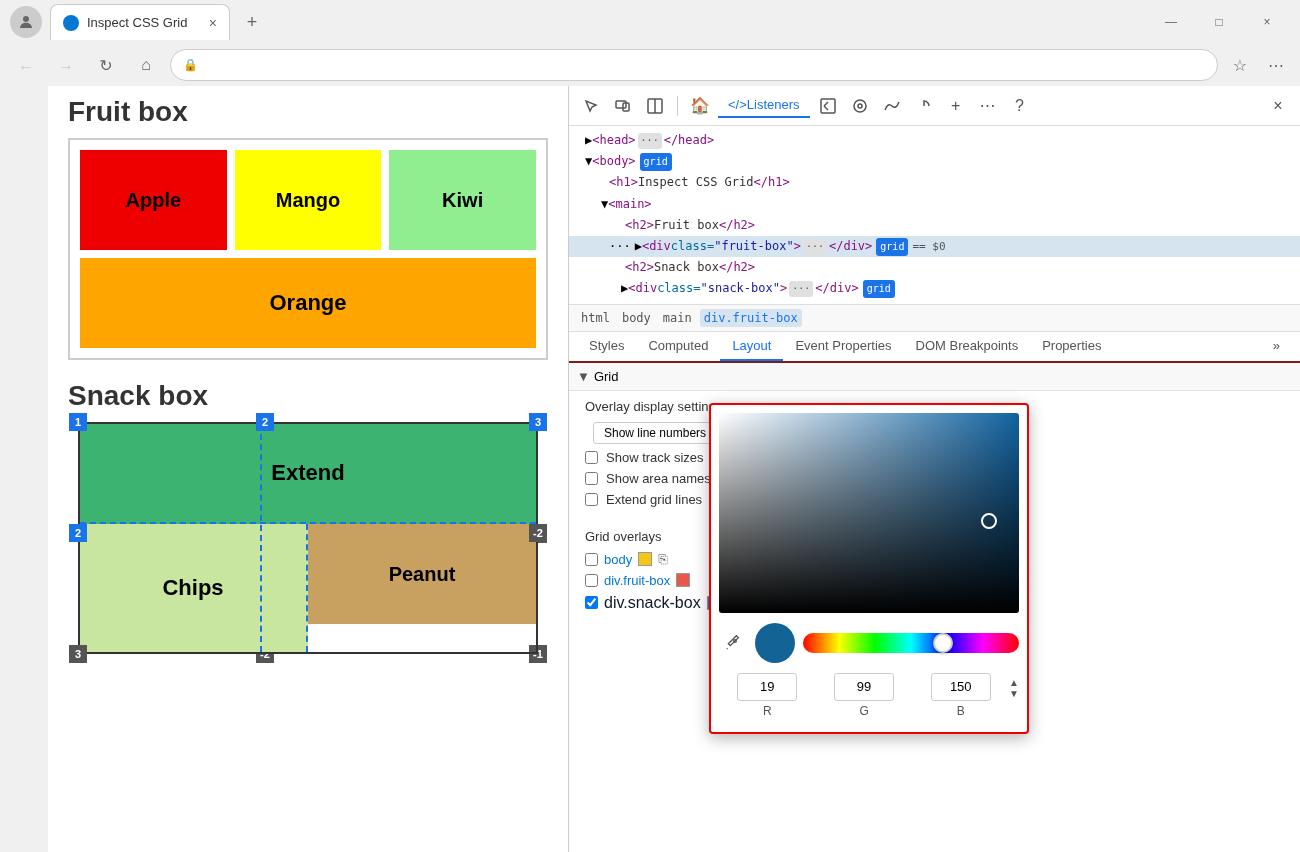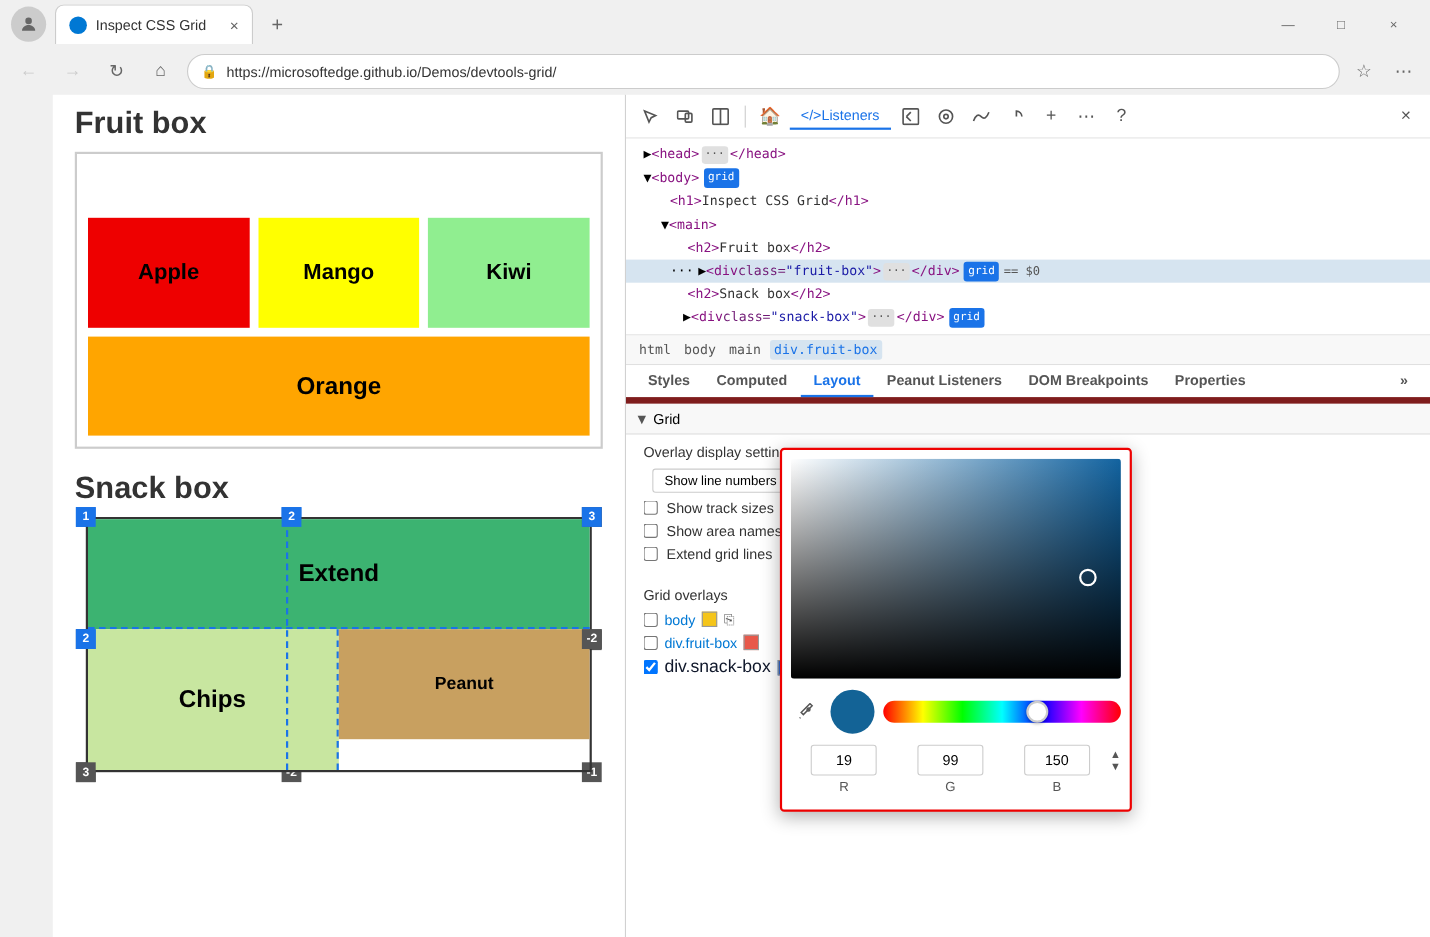--- a/index.html
+++ b/index.html
@@ -28,21 +28,21 @@
 
     
     .main-area { display: flex; flex: 1; overflow: hidden; padding-left: 48px; }
 
     
     .page-content { flex: 0 0 520px; background: white; overflow-y: auto; padding: 10px 20px; position: relative; }
     .page-title { font-size: 28px; font-weight: bold; color: #333; margin-bottom: 10px; }
 
     
     .fruit-box-container { border: 2px solid #ccc; padding: 10px; margin-bottom: 20px; }
-    .fruit-grid { display: grid; grid-template-columns: 1fr 1fr 1fr; gap: 8px; margin-bottom: 8px; margin-top: 48px; }
+    .fruit-grid { display: grid; grid-template-columns: 1fr 1fr 1fr; gap: 8px; margin-bottom: 8px; }
     .fruit-item { display: flex; align-items: center; justify-content: center; font-size: 20px; font-weight: bold; height: 100px; }
     .apple { background: #e00; color: black; }
     .kiwi { background: #90ee90; color: black; }
     .mango { background: #ffff00; color: black; }
     .orange-item { background: #ffa500; display: flex; align-items: center; justify-content: center; font-size: 22px; font-weight: bold; height: 90px; }
 
     
     .snack-title { font-size: 28px; font-weight: bold; color: #333; margin: 10px 0; }
     .snack-box-wrapper { position: relative; border: 2px solid #333; }
     .grid-label { position: absolute; background: #1a73e8; color: white; font-size: 11px; font-weight: bold; width: 18px; height: 18px; display: flex; align-items: center; justify-content: center; }
@@ -51,53 +51,53 @@
     .grid-label.top-right { top: -9px; right: -9px; }
     .grid-label.mid-left { top: 100px; left: -9px; }
     .grid-label.bot-left { bottom: -9px; left: -9px; }
     .grid-label.bot-mid { bottom: -9px; left: 178px; }
     .grid-label.bot-right { bottom: -9px; right: -9px; }
     .grid-label.neg { background: #555; }
 
     .snack-grid { display: grid; grid-template-columns: 1fr 1fr; }
     .seaweed { background: #3cb371; color: black; display: flex; align-items: center; justify-content: center; font-size: 22px; font-weight: bold; height: 100px; grid-column: 1 / 3; border-bottom: 2px dashed #1a73e8; }
     .chips { background: #c8e6a0; color: black; display: flex; align-items: center; justify-content: center; font-size: 22px; font-weight: bold; height: 128px; border-right: 2px dashed #1a73e8; }
-    .peanut { background: #c8a060; color: black; display: flex; align-items: center; justify-content: center; font-size: 16px; font-weight: bold; height: 100px; }
+    .peanut { background: #c8a060; color: black; display: flex; align-items: center; justify-content: center; font-size: 20px; font-weight: bold; height: 100px; }
 
     
     .devtools-panel { flex: 1; background: white; border-left: 1px solid #ccc; display: flex; flex-direction: column; overflow: hidden; }
 
     
     .devtools-toolbar { display: flex; align-items: center; padding: 0 8px; height: 40px; border-bottom: 1px solid #ddd; gap: 4px; }
     .dt-icon { width: 28px; height: 28px; display: flex; align-items: center; justify-content: center; border-radius: 4px; cursor: pointer; color: #555; font-size: 16px; }
     .dt-separator { width: 1px; height: 20px; background: #ccc; margin: 0 4px; }
     .dt-tab { padding: 4px 10px; font-size: 13px; color: #555; cursor: pointer; border-bottom: 2px solid transparent; display: flex; align-items: center; }
     .dt-tab.active { color: #1a73e8; border-bottom: 2px solid #1a73e8; }
     .devtools-close { margin-left: auto; }
 
     
     .dom-tree { padding: 4px 0; font-family: 'Consolas', monospace; font-size: 12px; line-height: 1.6; flex-shrink: 0; background: white; border-bottom: 1px solid #ddd; }
     .dom-line { padding: 1px 8px; display: flex; align-items: center; white-space: nowrap; }
     .dom-line.selected { background: #d6e4f0; }
     .dom-tag { color: #881280; }
-    .dom-attr { color: #701a75; }
+    .dom-attr { color: #0369a1; }
     .dom-attr-val { color: #1a1aa6; }
     .dom-text { color: #333; }
     .dom-badge { background: #1a73e8; color: white; font-size: 10px; padding: 1px 4px; border-radius: 3px; margin-left: 4px; }
     .dom-eq { color: #555; font-size: 11px; margin-left: 4px; }
     .dom-dots { color: #555; background: #e0e0e0; border-radius: 3px; padding: 0 3px; font-size: 10px; margin: 0 2px; }
 
     
     .breadcrumb-bar { display: flex; align-items: center; padding: 4px 8px; background: #f8f8f8; border-bottom: 1px solid #ddd; font-family: 'Consolas', monospace; font-size: 12px; gap: 2px; }
     .bc-item { color: #555; cursor: pointer; padding: 2px 4px; border-radius: 3px; text-align: center; }
     .bc-item.active { background: #d6e4f0; color: #1a73e8; }
     .bc-sep { color: #999; }
 
     
-    .styles-tabs { display: flex; align-items: center; padding: 0 8px; border-bottom: 6px solid #7f1d1d; background: white; flex-shrink: 0; font-weight: bold; }
+    .styles-tabs { display: flex; align-items: center; padding: 0 8px; border-bottom: 2px solid #7f1d1d; background: white; flex-shrink: 0; }
     .styles-tab { padding: 6px 12px; font-size: 13px; color: #555; cursor: pointer; border-bottom: 2px solid transparent; }
     .styles-tab.active { color: #1a73e8; border-bottom: 2px solid #1a73e8; }
     .styles-more { margin-left: auto; }
 
     
     .grid-panel { flex: 1; overflow-y: auto; position: relative; }
     .grid-section-header { display: flex; align-items: center; padding: 6px 8px; font-size: 13px; background: #f8f8f8; border-bottom: 1px solid #e0e0e0; }
     .grid-section-triangle { margin-right: 4px; color: #555; }
 
     .overlay-settings { padding: 8px 16px; }
@@ -186,21 +186,20 @@
     </div>
   </div>
 
   <div class="address-bar-row">
     <div class="nav-btn disabled">←</div>
     <div class="nav-btn disabled">→</div>
     <div class="nav-btn">↻</div>
     <div class="nav-btn">⌂</div>
     <div class="address-bar">
       <span class="lock-icon">🔒</span>
-      <span class="address-text">https://microsoftedge.github.io/Demos/devtools-grid/</span>
     </div>
     <div class="addr-btn">☆</div>
     <div class="addr-btn">⋯</div>
   </div>
 </div>
 
 <div class="main-area">
 
   <div class="page-content">
     <h2 class="page-title">Fruit box</h2>
@@ -382,21 +381,21 @@
       <span class="bc-sep"> </span>
       <span class="bc-item">main</span>
       <span class="bc-sep"> </span>
       <span class="bc-item active">div.fruit-box</span>
     </div>
 
     <div class="styles-tabs">
       <div class="styles-tab">Styles</div>
       <div class="styles-tab">Computed</div>
       <div class="styles-tab active">Layout</div>
-      <div class="styles-tab">Peanut Listeners</div>
+      <div class="styles-tab">Event Properties</div>
       <div class="styles-tab">DOM Breakpoints</div>
       <div class="styles-tab">Properties</div>
       <div class="styles-tab styles-more">»</div>
     </div>
 
     <div class="grid-panel">
       <div class="grid-section-header">
         <span class="grid-section-triangle">▼</span>
         <span>Grid</span>
       </div>

